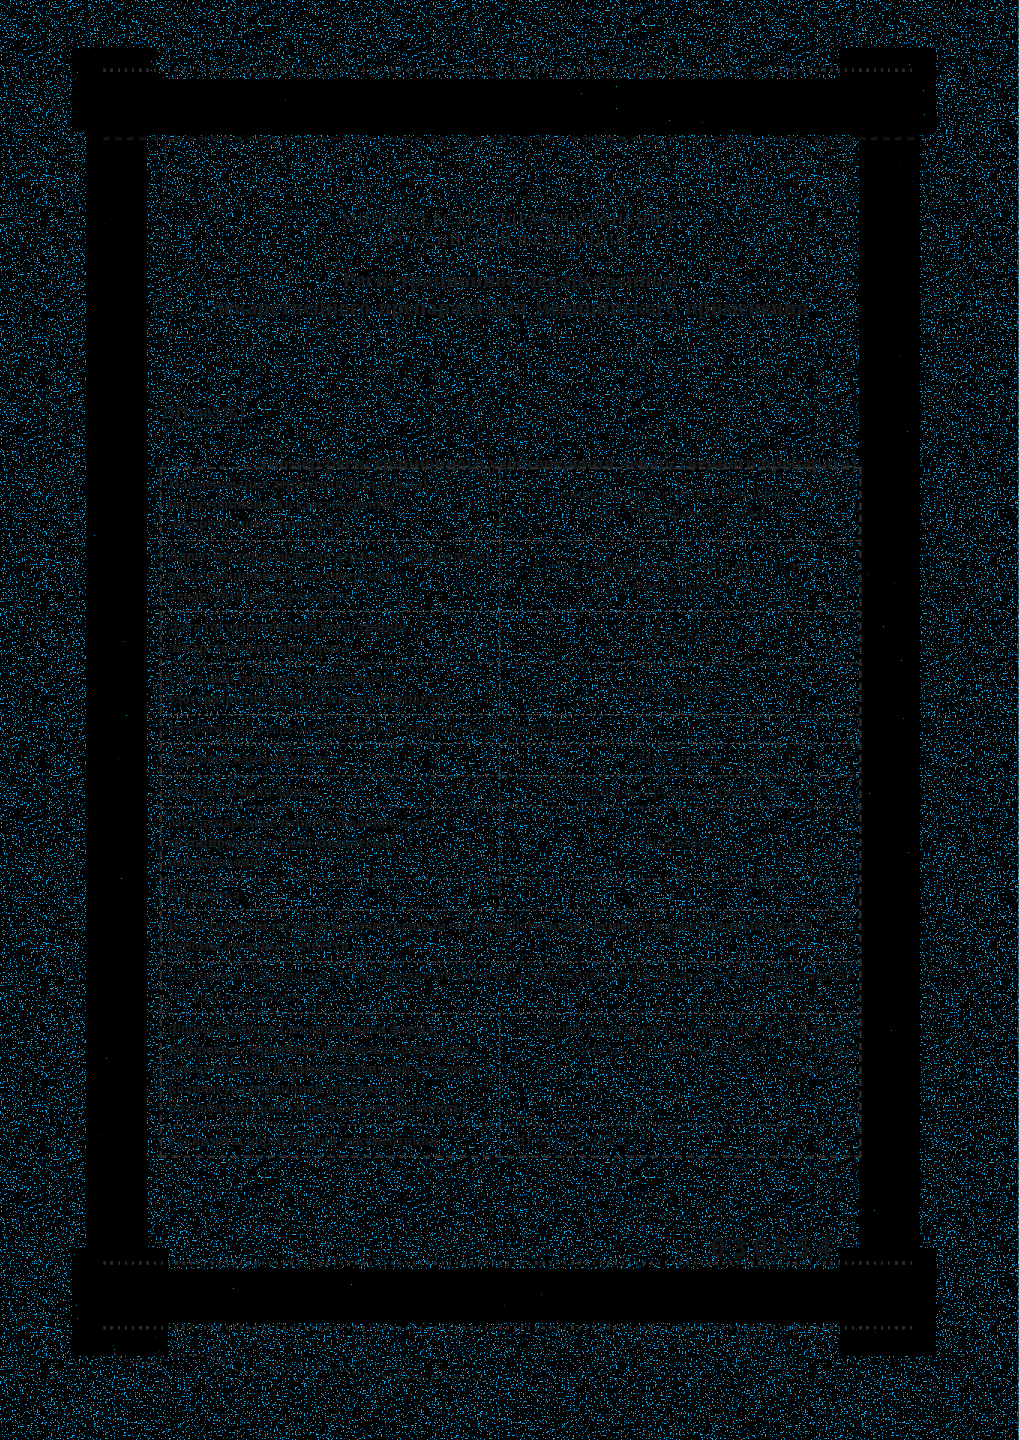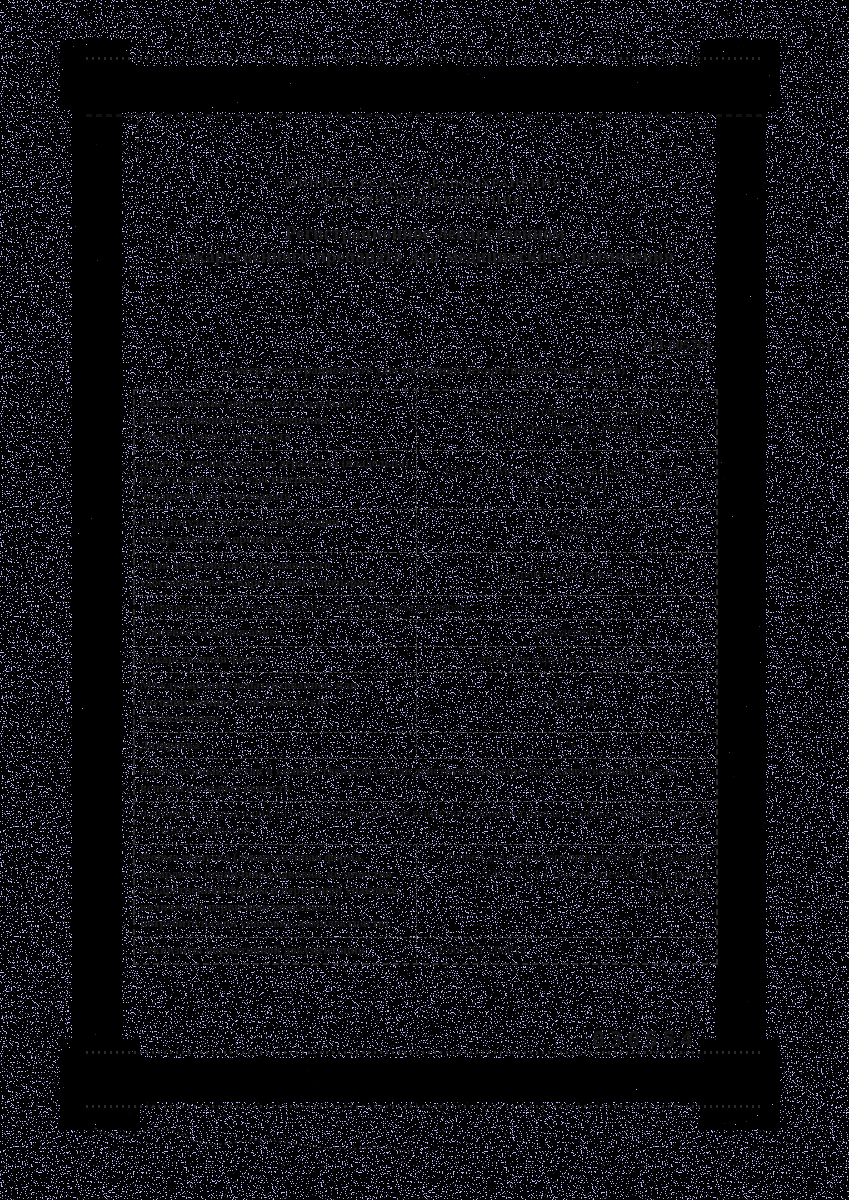--- a/index.html
+++ b/index.html
@@ -1,44 +1,44 @@
 <!DOCTYPE html>
 <html><head>
 <meta charset="utf-8">
 <style>
   html,body{margin:0;padding:0;background:#e8e8e6;}
   .page{
     position:relative;
     width:849px;height:1200px;
     margin:0 auto;
-    background:#c4b5fd;
+    background:#0ea5e9;
     overflow:hidden;
     font-family:"Liberation Serif","DejaVu Serif",serif;
     color:#1b1b1b;
   }
   .noise-svg{position:absolute;left:0;top:0;width:849px;height:1200px;pointer-events:none;z-index:1;}
 
   
   .hline{position:absolute;left:86px;width:676px;z-index:2;}
   .hline.dots{height:3px;background:repeating-linear-gradient(90deg,#2a2a2a 0 2px,transparent 2px 6px);}
   .hline.dash{height:3px;background:repeating-linear-gradient(90deg,#151515 0 6px,transparent 6px 10px);opacity:.85;}
 
   .content{position:absolute;left:0;top:0;width:849px;z-index:3;}
 
   .ministry{position:absolute;top:174px;left:133px;width:581px;text-align:center;
     font-size:13.5px;line-height:17px;letter-spacing:1.2px;color:#262626;
     text-shadow:0.4px 0.4px 0.5px rgba(30,30,30,.55);}
   .doc-title{position:absolute;top:222px;left:100px;width:650px;text-align:center;
     font-weight:700;font-size:18px;line-height:23px;letter-spacing:.3px;word-spacing:2px;
     text-shadow:0.5px 0.5px 0.6px rgba(20,20,20,.6);}
-  .certnum-wrap{position:absolute;top:336px;left:133px;width:581px;text-align:right;}
+  .certnum-wrap{position:absolute;top:336px;left:133px;width:581px;text-align:left;}
   .certnum{display:inline-block;font-weight:700;font-size:14.5px;border-bottom:1.6px solid #1d1d1d;padding:0 2px 0 2px;
     text-shadow:0.4px 0.4px 0.5px rgba(20,20,20,.6);}
-  .cert-caption{position:absolute;top:362px;left:133px;width:581px;text-align:center;
-    font-weight:700;font-size:13px;text-shadow:0.3px 0.3px 0.4px rgba(20,20,20,.55);}
+  .cert-caption{position:absolute;top:378px;left:133px;width:581px;text-align:right;
+    font-weight:700;font-size:16px;text-shadow:0.3px 0.3px 0.4px rgba(20,20,20,.55);}
 
   
   .rtable{position:absolute;top:389px;left:133px;width:581px;border:2px dashed #2e2e2e;z-index:3;}
   .trow{display:grid;grid-template-columns:281px 1fr;border-top:1px dashed #4a4a4a;}
   .trow:first-child{border-top:none;}
   .trow.full{display:block;}
   .cl{padding:4px 7px 5px 5px;font-weight:700;font-size:12.5px;line-height:16.5px;
     text-shadow:0.35px 0.35px 0.45px rgba(20,20,20,.6);}
   .cv{border-left:1px dashed #4a4a4a;padding:4px 8px;font-size:12.5px;line-height:17px;
     display:flex;align-items:center;justify-content:center;text-align:center;white-space:pre-line;

